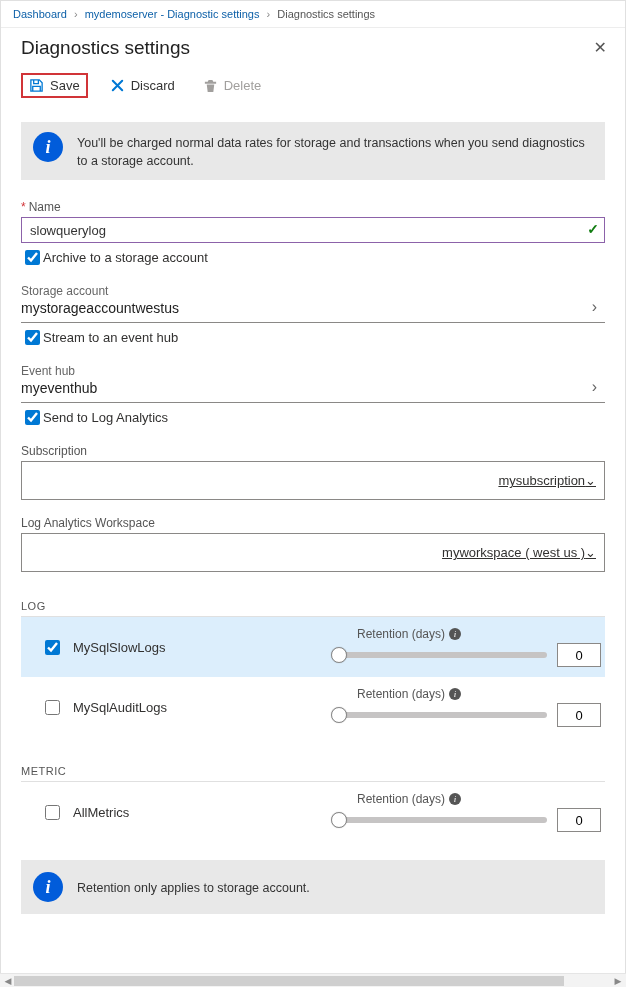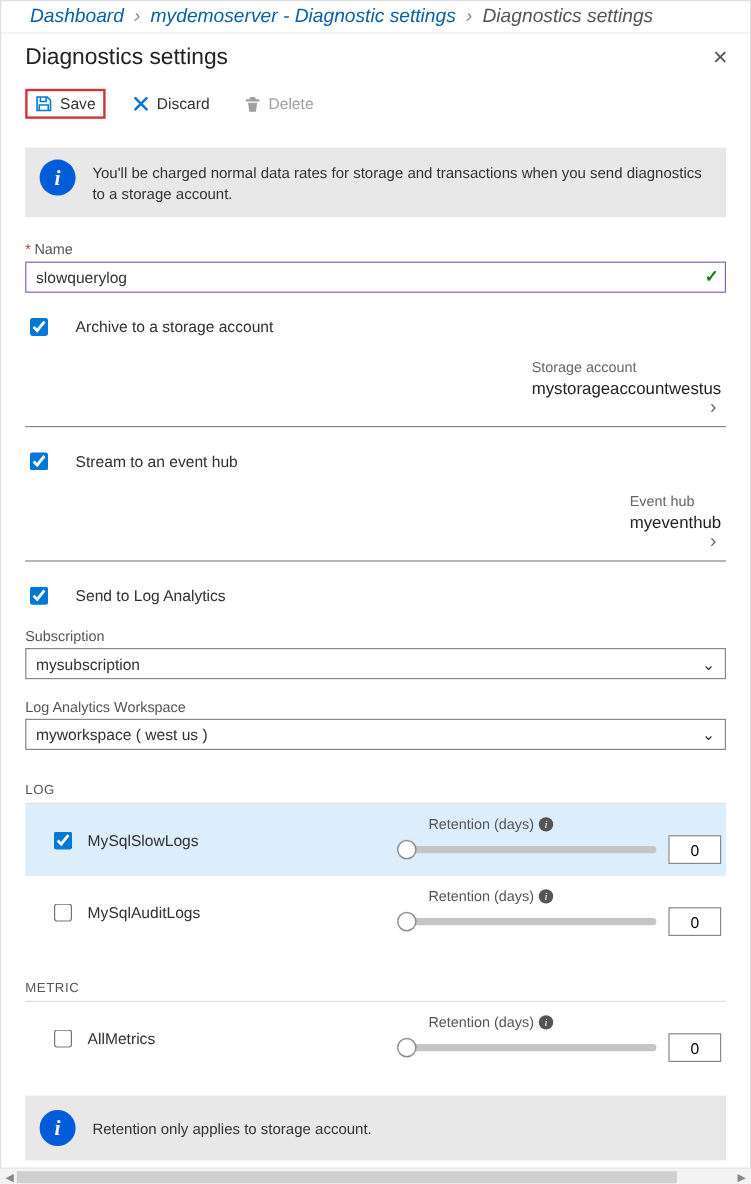--- a/index.html
+++ b/index.html
@@ -15,26 +15,25 @@
     position: relative;
   }
   .pane {
     width: 626px;
     height: 987px;
     border: 1px solid #e0e0e0;
     display: flex;
     flex-direction: column;
   }
   .breadcrumb {
-    padding: 4px 12px 4px 24px;
-    font-size: 16px;
+    padding: 4px 12px 4px 12px;
+    font-size: 11px;
     color: #555;
     border-bottom: 1px solid #ededed;
     line-height: 18px;
-    font-style: italic;
   }
   .breadcrumb a { color: #0d60a8; text-decoration: none; }
   .breadcrumb .sep { color: #888; margin: 0 4px; }
   .header {
     display: flex;
     align-items: center;
     padding: 6px 14px 4px 20px;
   }
   .header h1 {
     flex: 1;
@@ -100,47 +99,47 @@
     height: 26px;
     outline: none;
   }
   .validated { border-color: #8c62a9; }
   .input-wrap { position: relative; }
   .input-check {
     position: absolute; right: 6px; top: 4px;
     color: #107c10; font-size: 14px; font-weight: bold;
   }
   .chk-line {
-    margin-top: 18px;
-    display: flex; align-items: center; gap: 20px;
+    margin-top: 4px;
+    display: flex; align-items: center; gap: 0;
     font-size: 13px;
   }
   .chk-line input[type=checkbox] { accent-color: #0078d4; width:15px; height:15px; }
   .picker {
     margin-top: 10px;
     border-bottom: 1px solid #8a8886;
     padding: 6px 4px 6px 0;
     display: flex; align-items: flex-end;
     cursor: pointer;
-    flex-direction: column;
   }
   .picker .picker-left { flex: 1; }
   .picker .picker-label { font-size: 12px; color: #666; }
   .picker .picker-value { font-size: 14px; color: #222; margin-top: 2px; }
   .picker .chev { color: #666; font-size: 16px; padding: 0 4px; }
   .select-line { margin-top: 16px; }
   .select-label { font-size: 12px; color: #555; margin-bottom: 3px; display: block; }
   .select-box {
     width: 100%;
     border: 1px solid #8a8886;
     padding: 4px 8px;
     font-size: 13px;
-    height: 26px;
-    display: flex; align-items: center; justify-content: space-between;
+    height: 39px;
+    display: flex; align-items: center; justify-content: flex-end;
     cursor: pointer;
+    text-decoration: underline;
   }
   .section-h {
     margin-top: 28px;
     font-size: 11px;
     letter-spacing: 0.5px;
     color: #555;
     padding-bottom: 4px;
     border-bottom: 1px solid #e0e0e0;
   }
   .data-row {

